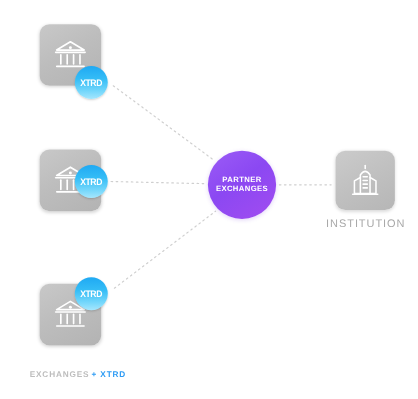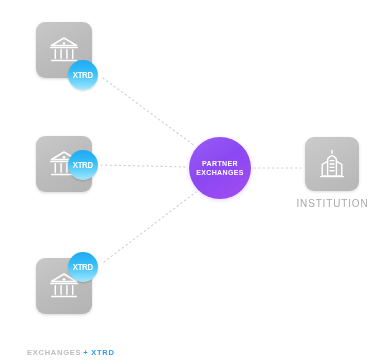--- a/index.html
+++ b/index.html
@@ -129,21 +129,20 @@
   }
 
   
   .legend {
     position: absolute;
     left: 27px;
     top: 336px;
     font-size: 7.5px;
     letter-spacing: 0.75px;
     white-space: nowrap;
-    margin-top: 12px;
   }
   .legend .lg-ex { color: #bdbdbd; font-weight: bold; }
   .legend .lg-xt { color: #2f9cf4; font-weight: bold; margin-left: 2px; }
 </style>
 </head>
 <body>
 
 <div id="stage">
 
   <svg id="links" viewBox="0 0 380 363" width="380" height="363">

